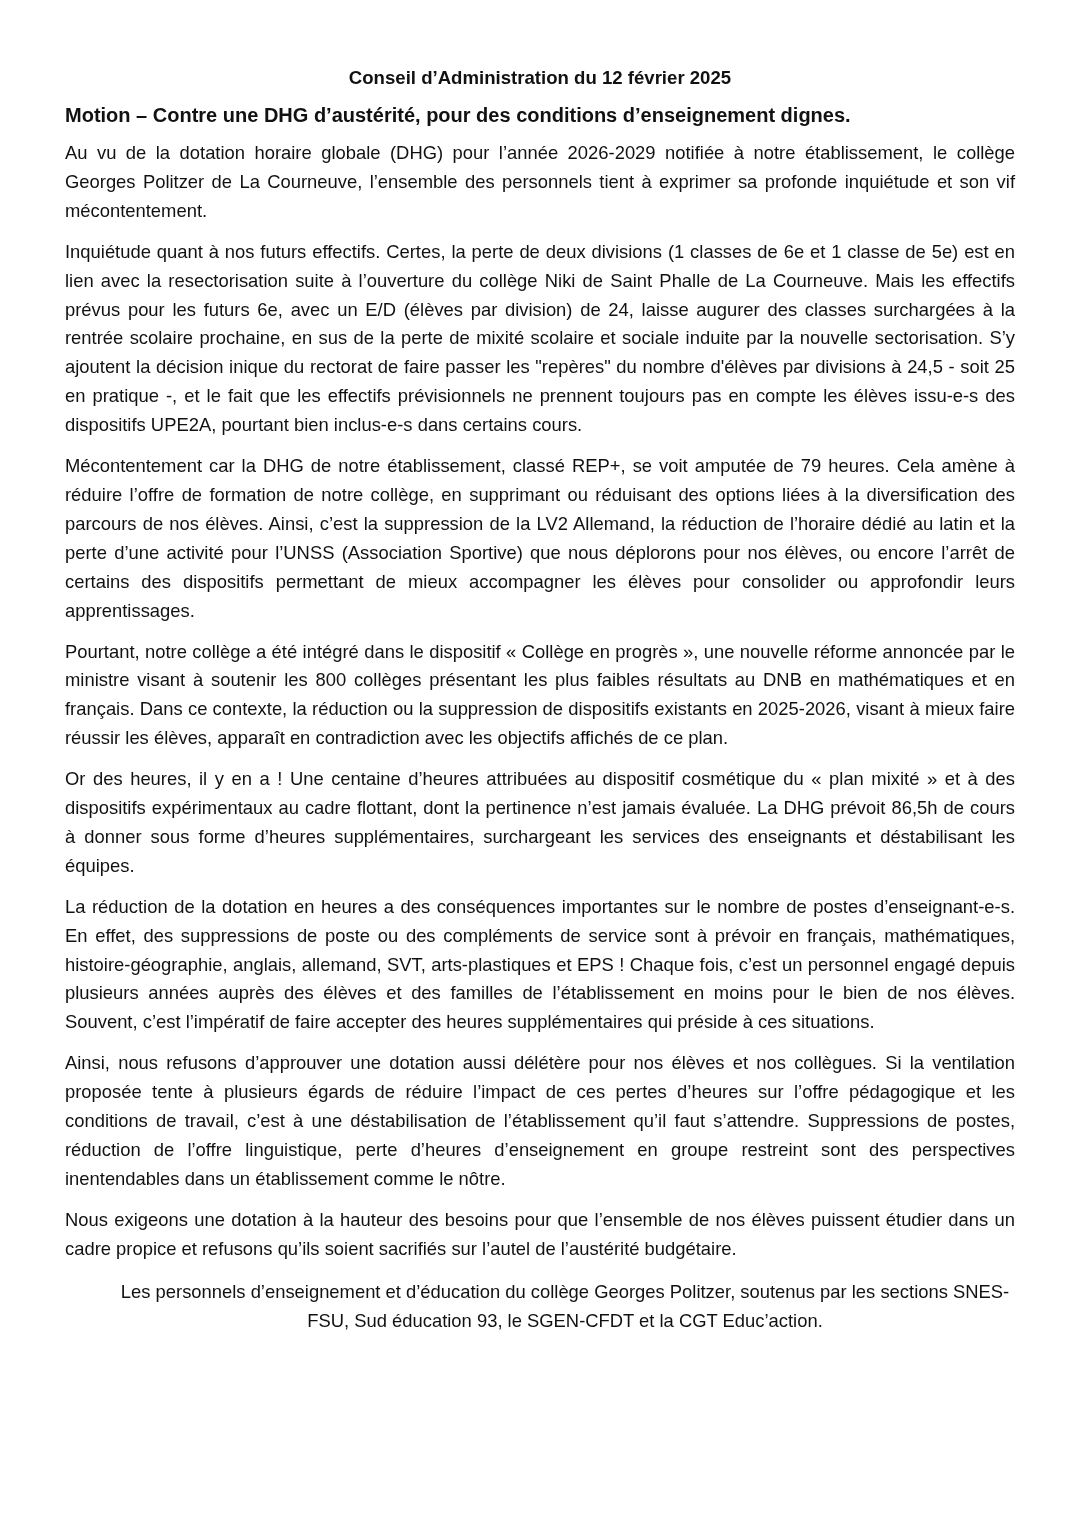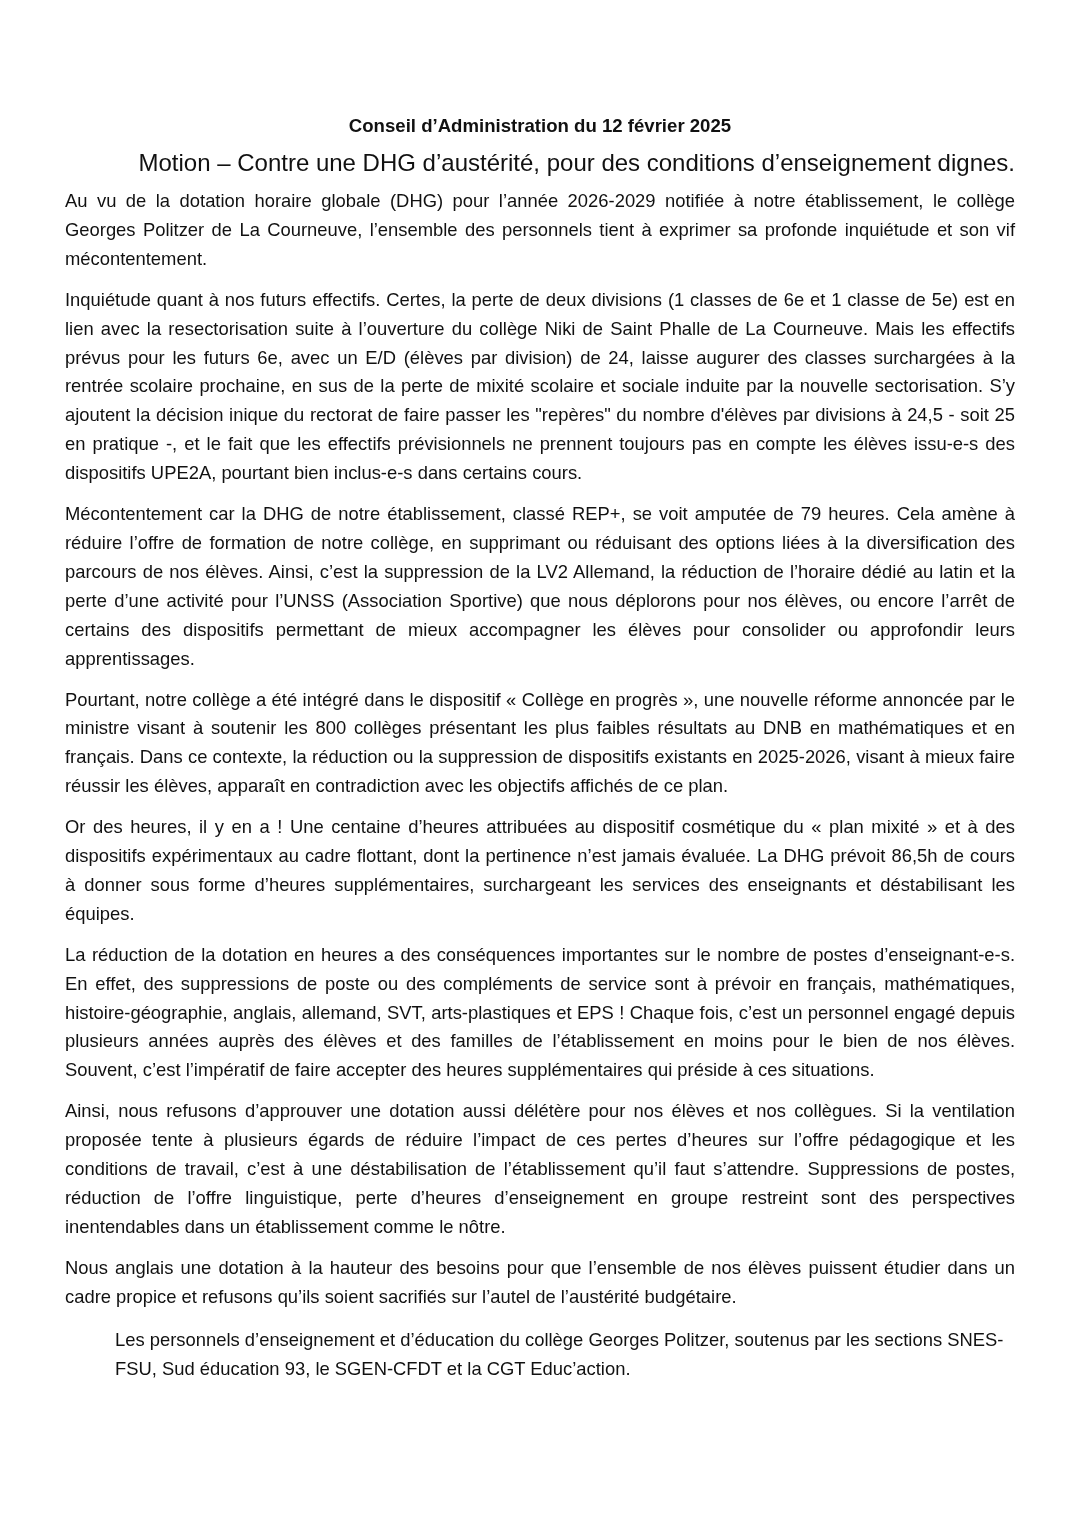--- a/index.html
+++ b/index.html
@@ -1,40 +1,40 @@
 <!DOCTYPE html>
 <html><head>
 <meta charset="utf-8">
 <style>
   html, body { margin: 0; padding: 0; background: #ffffff; }
   body { width: 1080px; height: 1527px; overflow: hidden; position: relative; }
   .page {
     position: absolute; left: 65px; top: 64px; width: 950px;
     font-family: "Liberation Sans", sans-serif; color: #111111;
-    font-size: 18.4px; line-height: 28.9px; margin-top: 48px;
+    font-size: 18.4px; line-height: 28.9px;
   }
   .title {
     text-align: center; font-weight: bold; font-size: 18.6px;
     line-height: 28px; margin: 0 0 9px 0;
   }
   .subtitle {
-    text-align: right; font-weight: normal; font-size: 24px;
+    text-align: left; font-weight: bold; font-size: 20px;
     line-height: 28px; margin: 0 0 10px 0;
   }
   .para { text-align: justify; margin: 0 0 12px 0; }
-  .signature { text-align: left; margin: 14px 0 0 0; padding-left: 50px; }
+  .signature { text-align: center; margin: 14px 0 0 0; padding-left: 50px; }
 </style>
 </head>
 <body>
 
 <div class="page">
   <p class="title">Conseil d’Administration du 12 février 2025</p>
   <p class="subtitle">Motion – Contre une DHG d’austérité, pour des conditions d’enseignement dignes.</p>
   <p class="para">Au vu de la dotation horaire globale (DHG) pour l’année 2026-2029 notifiée à notre établissement, le collège Georges Politzer de La Courneuve, l’ensemble des personnels tient à exprimer sa profonde inquiétude et son vif mécontentement.</p>
   <p class="para">Inquiétude quant à nos futurs effectifs. Certes, la perte de deux divisions (1 classes de 6e et 1 classe de 5e) est en lien avec la resectorisation suite à l’ouverture du collège Niki de Saint Phalle de La Courneuve. Mais les effectifs prévus pour les futurs 6e, avec un E/D (élèves par division) de 24, laisse augurer des classes surchargées à la rentrée scolaire prochaine, en sus de la perte de mixité scolaire et sociale induite par la nouvelle sectorisation. S’y ajoutent la décision inique du rectorat de faire passer les "repères" du nombre d'élèves par divisions à 24,5 - soit 25 en pratique -, et le fait que les effectifs prévisionnels ne prennent toujours pas en compte les élèves issu-e-s des dispositifs UPE2A, pourtant bien inclus-e-s dans certains cours.</p>
   <p class="para">Mécontentement car la DHG de notre établissement, classé REP+, se voit amputée de 79 heures. Cela amène à réduire l’offre de formation de notre collège, en supprimant ou réduisant des options liées à la diversification des parcours de nos élèves. Ainsi, c’est la suppression de la LV2 Allemand, la réduction de l’horaire dédié au latin et la perte d’une activité pour l’UNSS (Association Sportive) que nous déplorons pour nos élèves, ou encore l’arrêt de certains des dispositifs permettant de mieux accompagner les élèves pour consolider ou approfondir leurs apprentissages.</p>
   <p class="para">Pourtant, notre collège a été intégré dans le dispositif « Collège en progrès », une nouvelle réforme annoncée par le ministre visant à soutenir les 800 collèges présentant les plus faibles résultats au DNB en mathématiques et en français. Dans ce contexte, la réduction ou la suppression de dispositifs existants en 2025-2026, visant à mieux faire réussir les élèves, apparaît en contradiction avec les objectifs affichés de ce plan.</p>
   <p class="para">Or des heures, il y en a ! Une centaine d’heures attribuées au dispositif cosmétique du « plan mixité » et à des dispositifs expérimentaux au cadre flottant, dont la pertinence n’est jamais évaluée. La DHG prévoit 86,5h de cours à donner sous forme d’heures supplémentaires, surchargeant les services des enseignants et déstabilisant les équipes.</p>
   <p class="para">La réduction de la dotation en heures a des conséquences importantes sur le nombre de postes d’enseignant-e-s.  En effet, des suppressions de poste ou des compléments de service sont à prévoir en français, mathématiques, histoire-géographie, anglais, allemand, SVT, arts-plastiques et EPS ! Chaque fois, c’est un personnel engagé depuis plusieurs années auprès des élèves et des familles de l’établissement en moins pour le bien de nos élèves. Souvent, c’est l’impératif de faire accepter des heures supplémentaires qui préside à ces situations.</p>
   <p class="para">Ainsi, nous refusons d’approuver une dotation aussi délétère pour nos élèves et nos collègues. Si la ventilation proposée tente à plusieurs égards de réduire l’impact de ces pertes d’heures sur l’offre pédagogique et les conditions de travail, c’est à une déstabilisation de l’établissement qu’il faut s’attendre. Suppressions de postes, réduction de l’offre linguistique, perte d’heures d’enseignement en groupe restreint sont des perspectives inentendables dans un établissement comme le nôtre.</p>
-  <p class="para">Nous anglais une dotation à la hauteur des besoins pour que l’ensemble de nos élèves puissent étudier dans un cadre propice et refusons qu’ils soient sacrifiés sur l’autel de l’austérité budgétaire.</p>
+  <p class="para">Nous exigeons une dotation à la hauteur des besoins pour que l’ensemble de nos élèves puissent étudier dans un cadre propice et refusons qu’ils soient sacrifiés sur l’autel de l’austérité budgétaire.</p>
   <p class="signature">Les personnels d’enseignement et d’éducation du collège Georges Politzer, soutenus par les sections SNES-FSU, Sud éducation 93, le SGEN-CFDT et la CGT Educ’action.</p>
 </div>
 
 </body></html>

